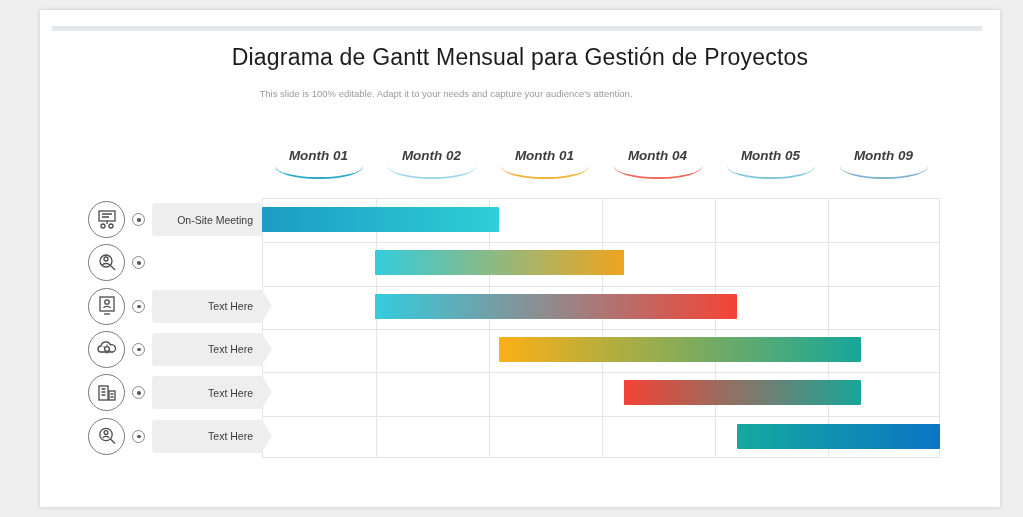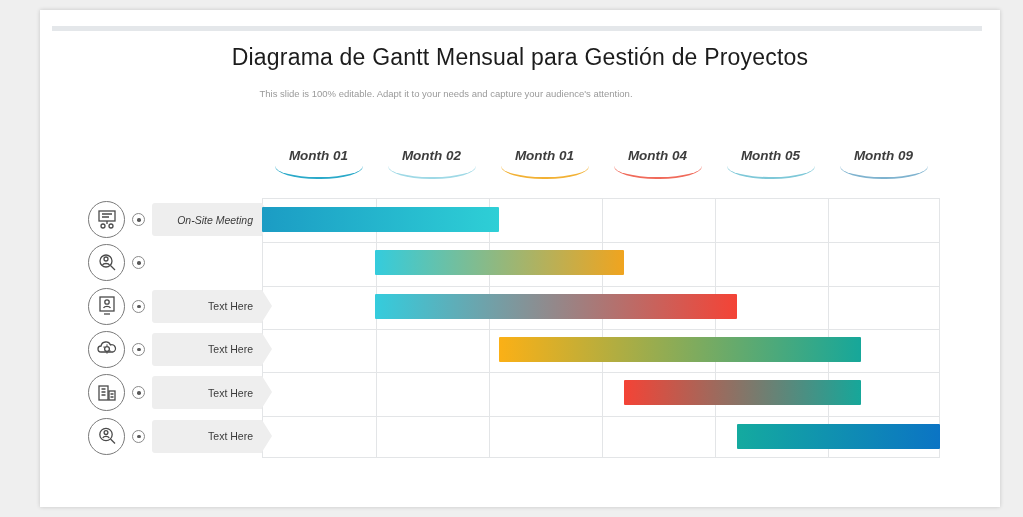--- a/index.html
+++ b/index.html
@@ -201,21 +201,21 @@
         <div class="vline" style="left: 452px;"></div>
         <div class="vline" style="left: 565px;"></div>
         <div class="hline" style="top: 43.3px;"></div>
         <div class="hline" style="top: 86.6px;"></div>
         <div class="hline" style="top: 129.9px;"></div>
         <div class="hline" style="top: 173.2px;"></div>
         <div class="hline" style="top: 216.5px;"></div>
       </div>
 
     <div id="rows">
-        <div class="task-row" style="top: 58px; font-style: italic;">
+        <div class="task-row" style="top: 58px;">
           <div class="task-icon">
             <svg class="gicon" width="24" height="24" viewBox="0 0 24 24">
               <rect x="4" y="3" width="16" height="10" stroke="#4a4a4a" fill="none" stroke-width="1.3"></rect>
               <path d="M7 6h10M7 9h7" stroke="#4a4a4a" fill="none" stroke-width="1.3"></path>
               <circle cx="8" cy="18" r="2" stroke="#4a4a4a" fill="none" stroke-width="1.3"></circle>
               <circle cx="16" cy="18" r="2" stroke="#4a4a4a" fill="none" stroke-width="1.3"></circle>
               <path d="M12 13v3" stroke="#4a4a4a" fill="none" stroke-width="1.3"></path>
             </svg>
           </div>
           <div class="task-dot"></div>

